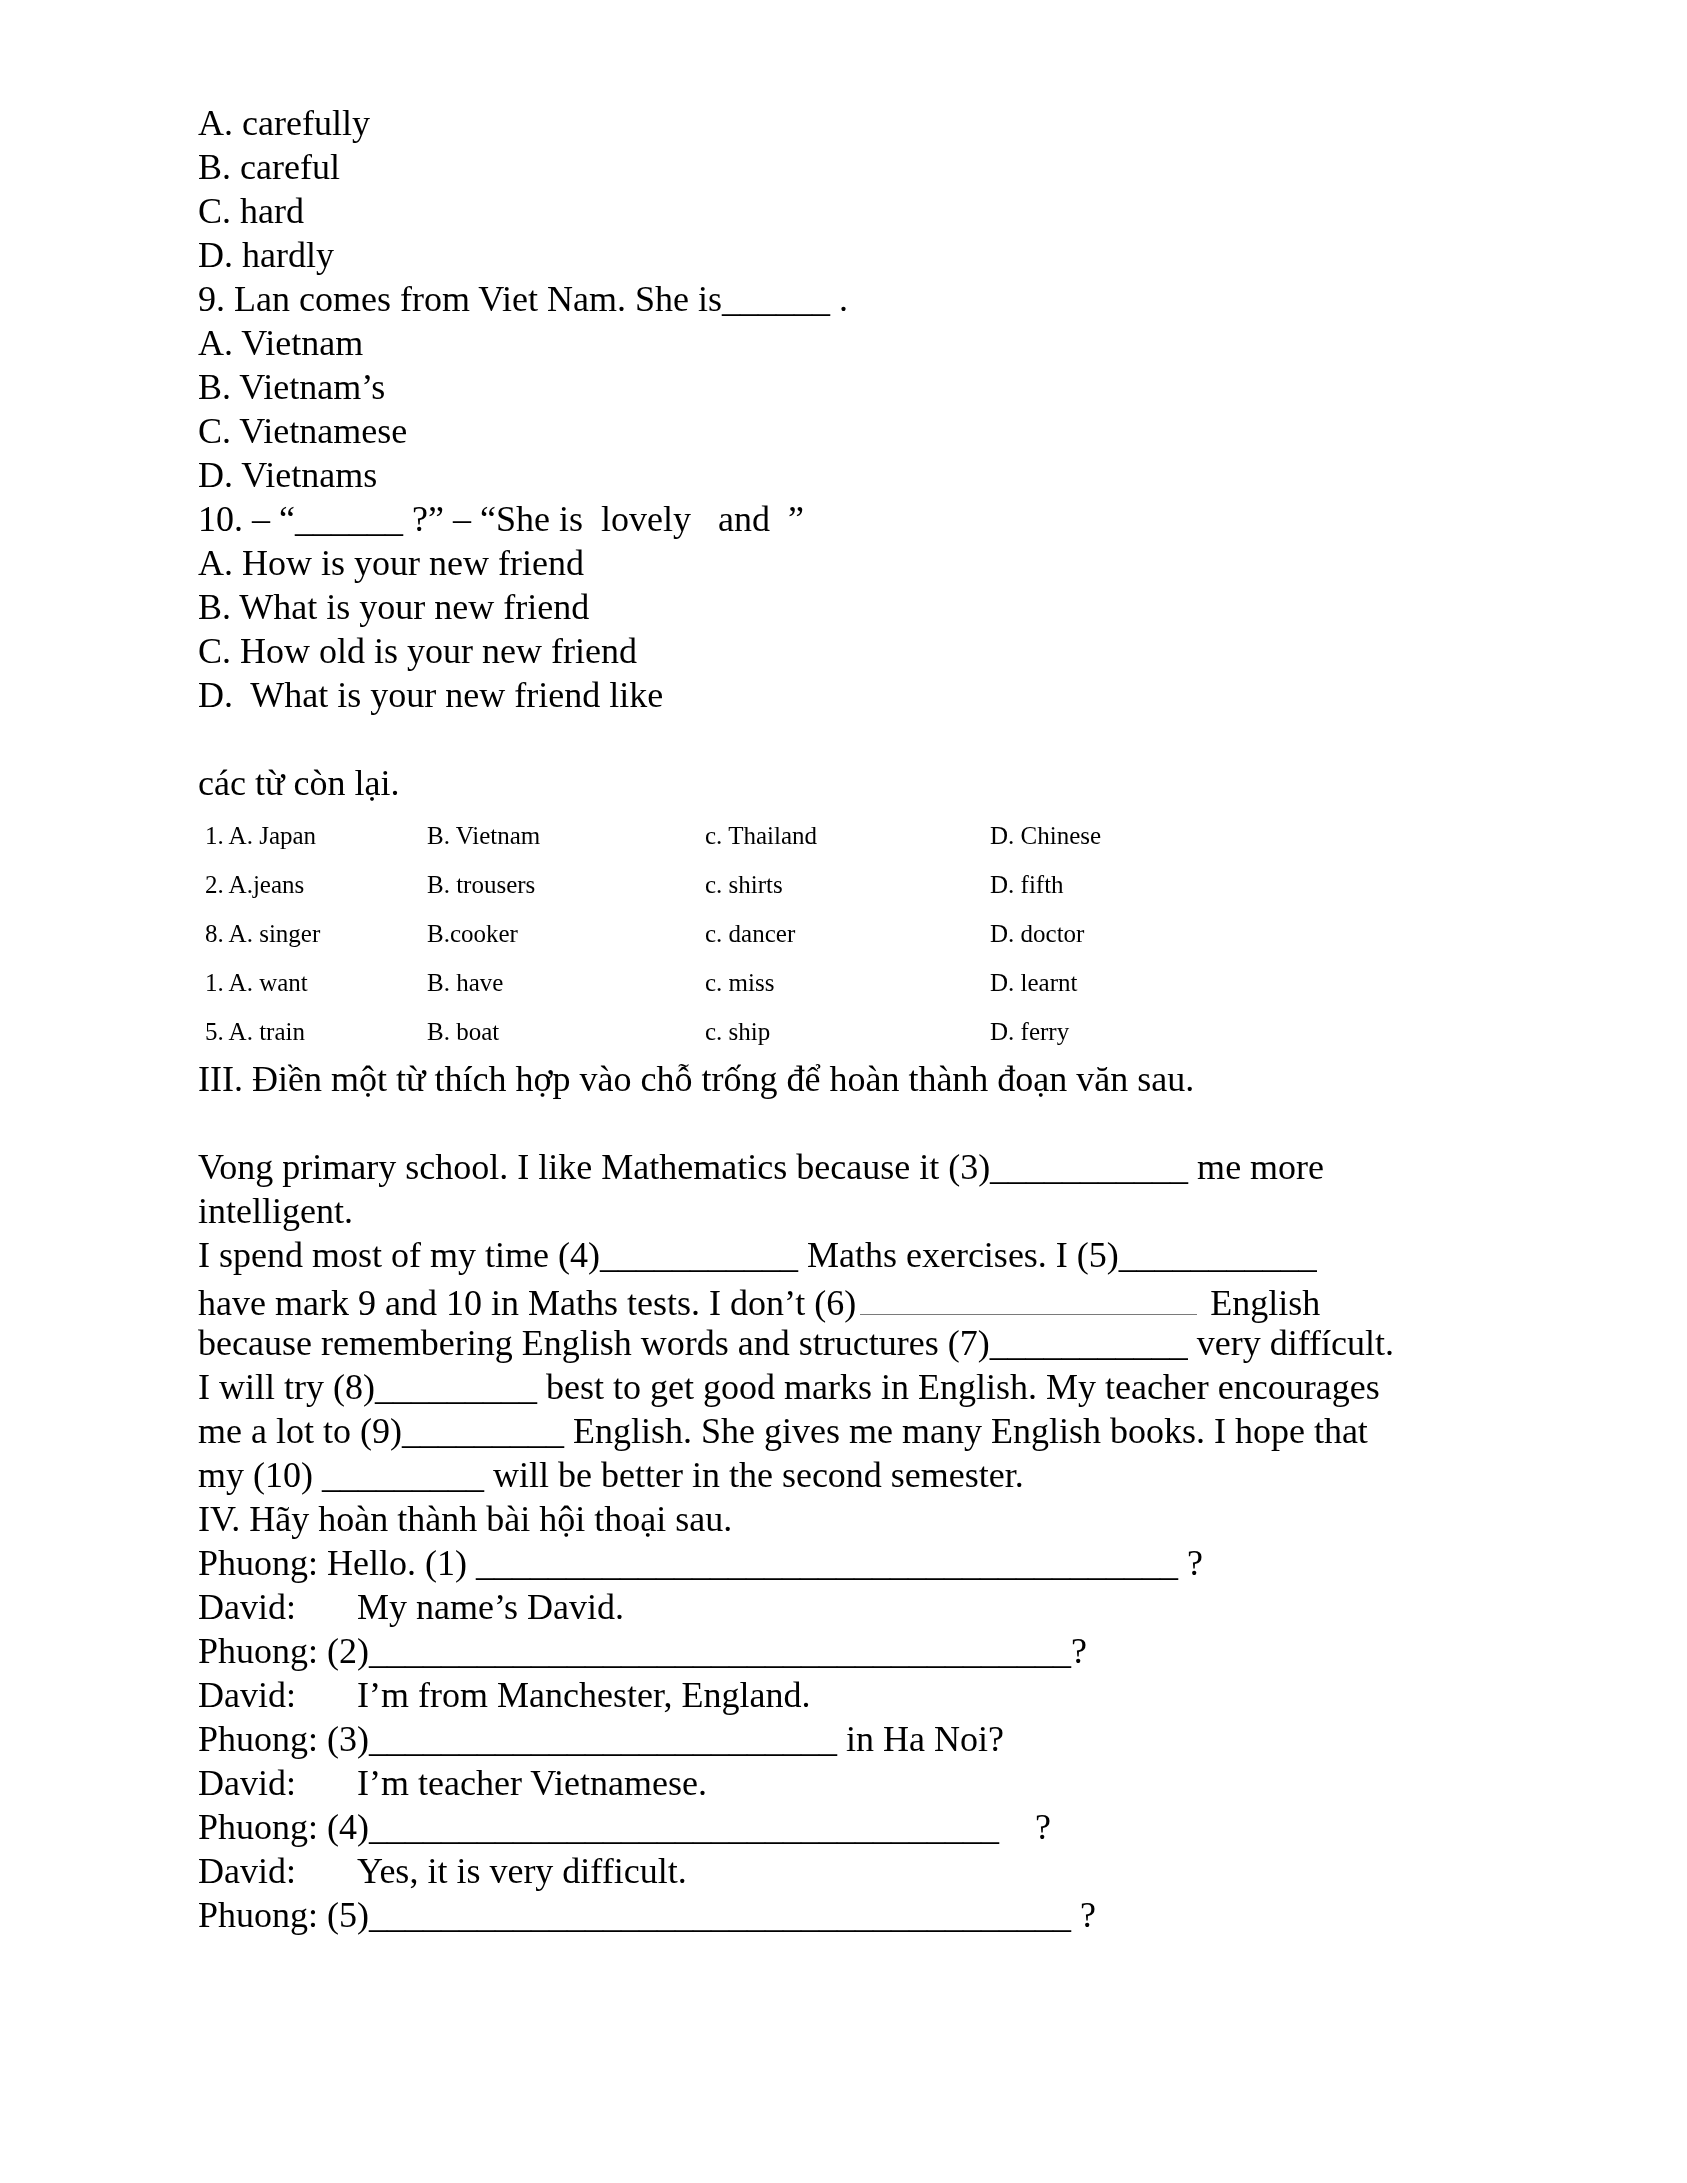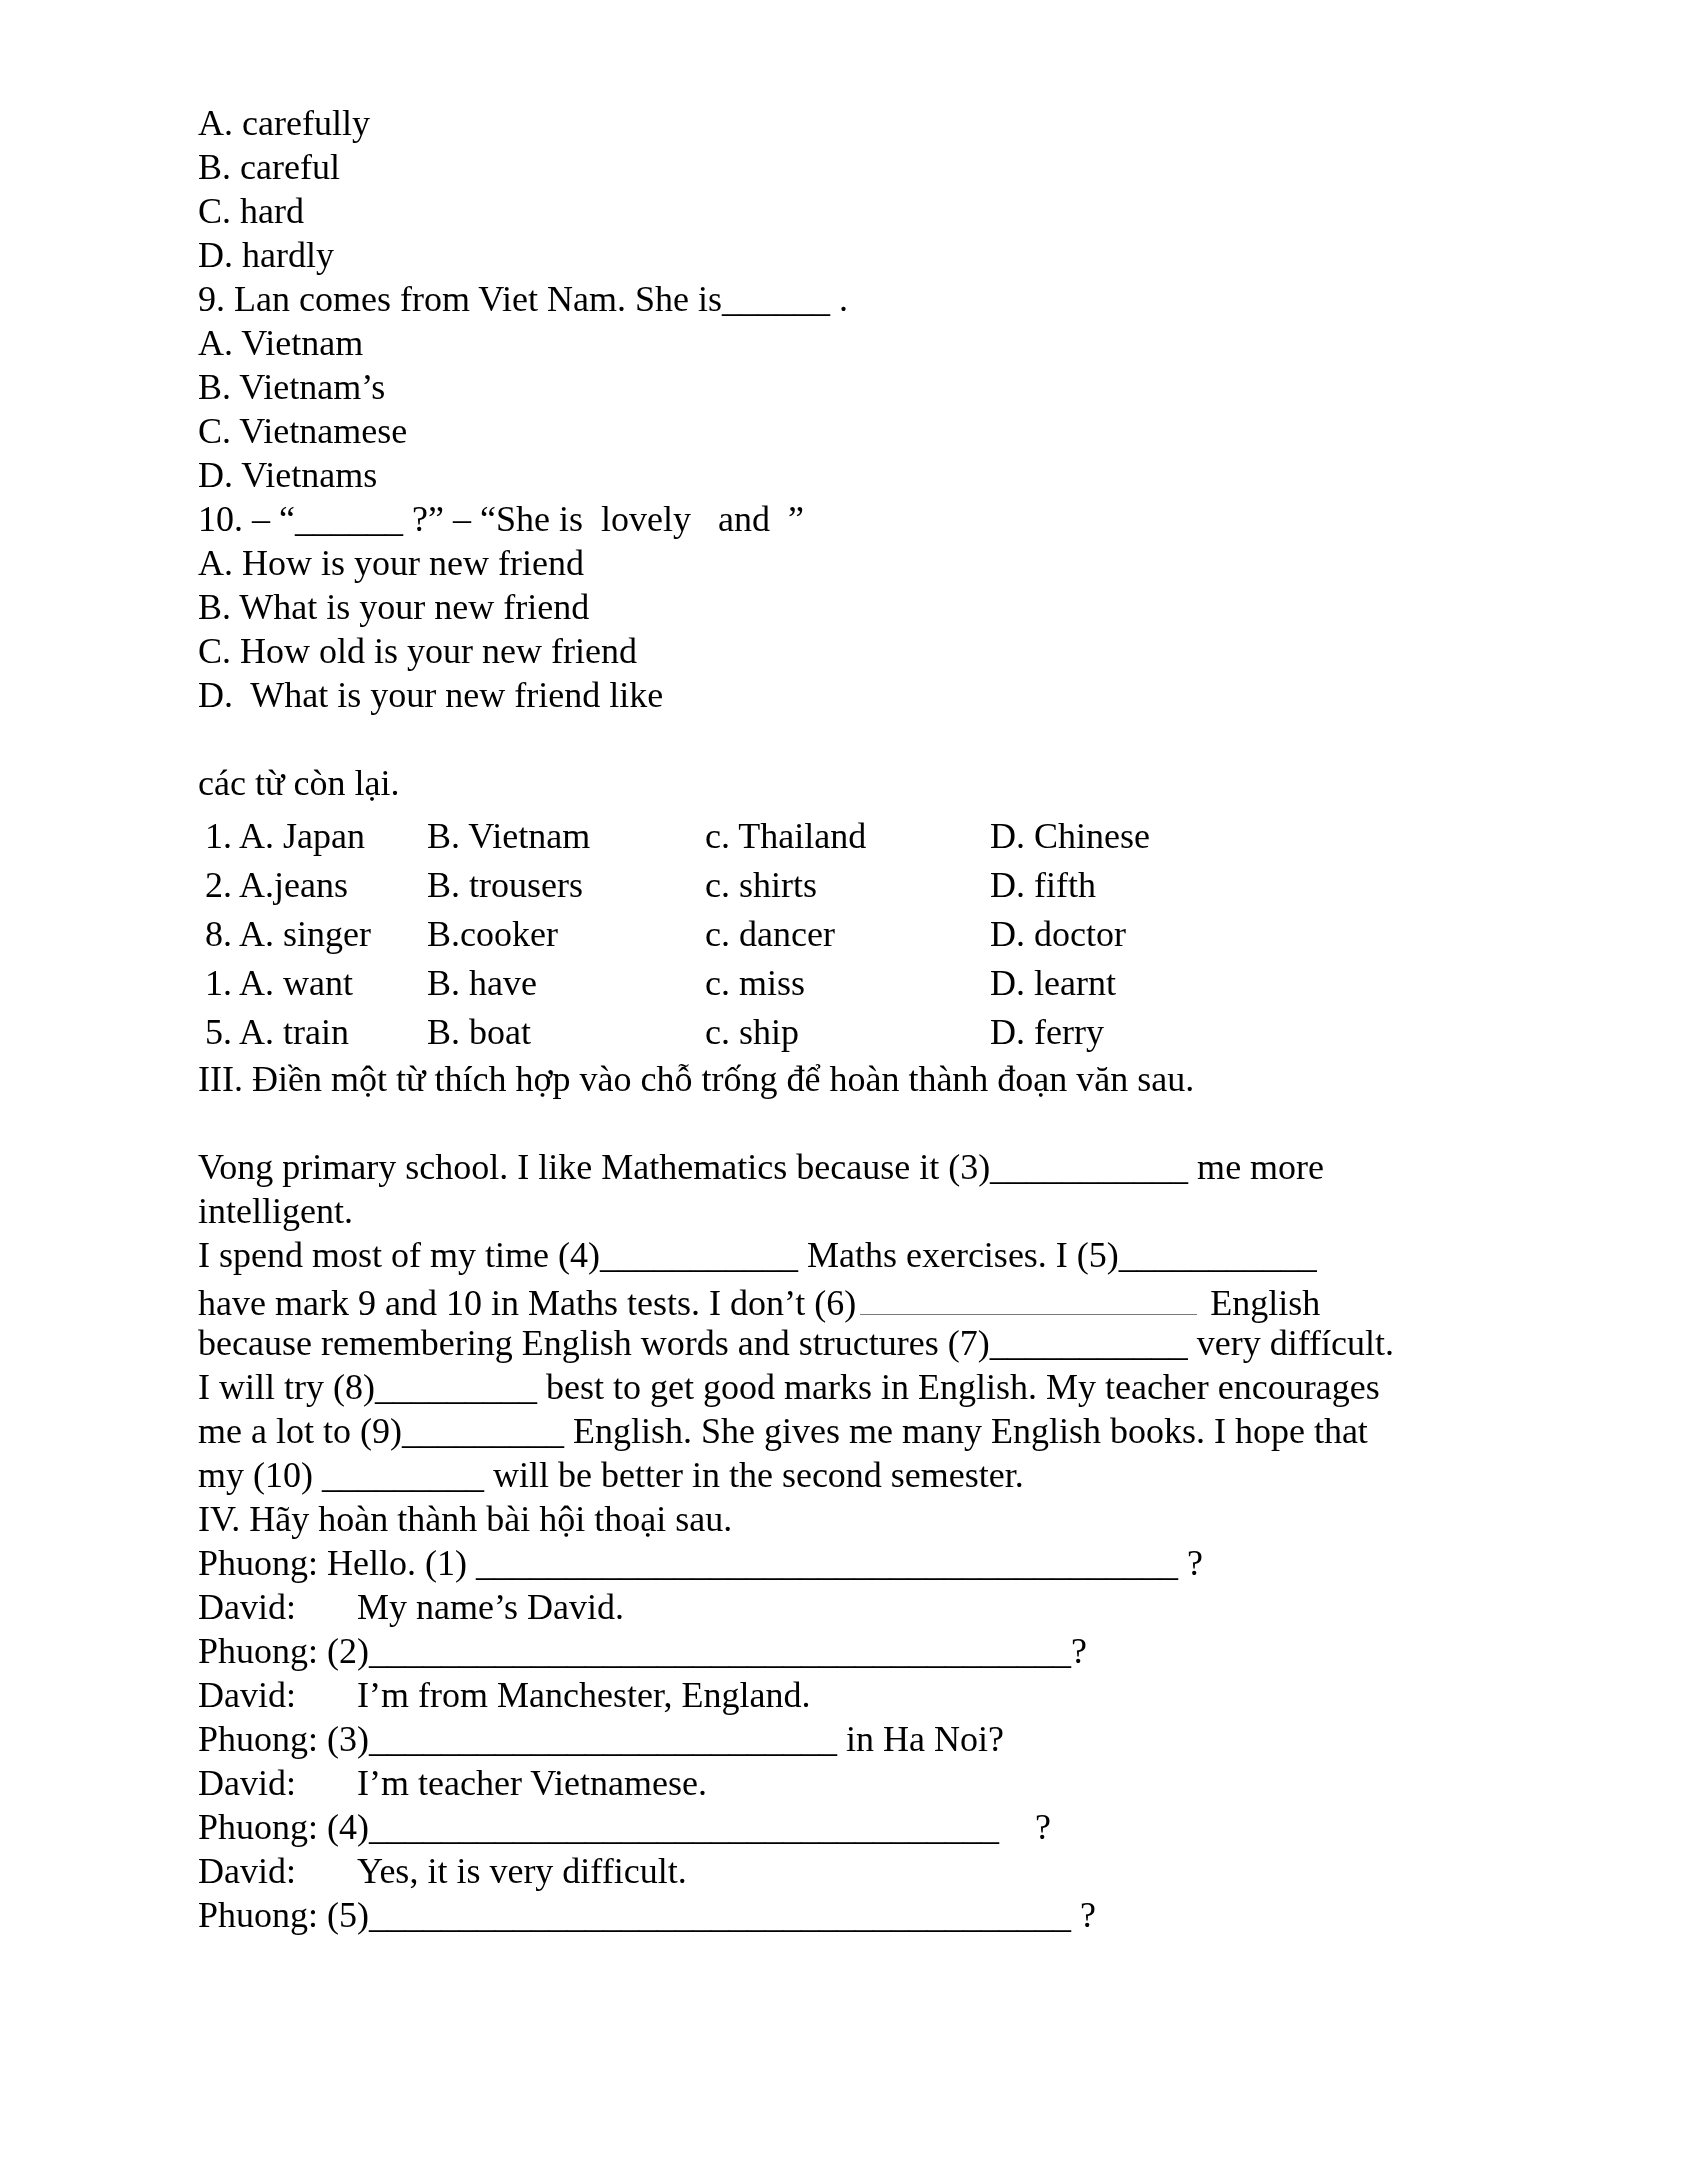--- a/index.html
+++ b/index.html
@@ -5,21 +5,21 @@
   html, body { margin: 0; padding: 0; background: #ffffff; }
   body { width: 1687px; height: 2183px; position: relative; overflow: hidden; }
   .page {
     position: absolute; left: 0; top: 0; width: 1687px; height: 2183px; background: #fff;
     font-family: Liberation Serif, serif; color: #000;
   }
   .ln {
     position: absolute; left: 198px; white-space: pre; font-size: 36px; line-height: 44px;
     height: 44px;
   }
-  .cell { position: absolute; white-space: pre; font-size: 36px; line-height: 44px; }
+  .cell { position: absolute; white-space: pre; font-size: 25px; line-height: 44px; }
   .thin-blank {
     display: inline-block; width: 337px; height: 37px; border-bottom: 1.3px solid #7a7a7a;
     vertical-align: baseline; margin: 0 4px;
   }
   .tabbed { position: absolute; left: 159px; top: 0; white-space: pre; }
 </style>
 </head>
 <body>
 
 <div class="page">

